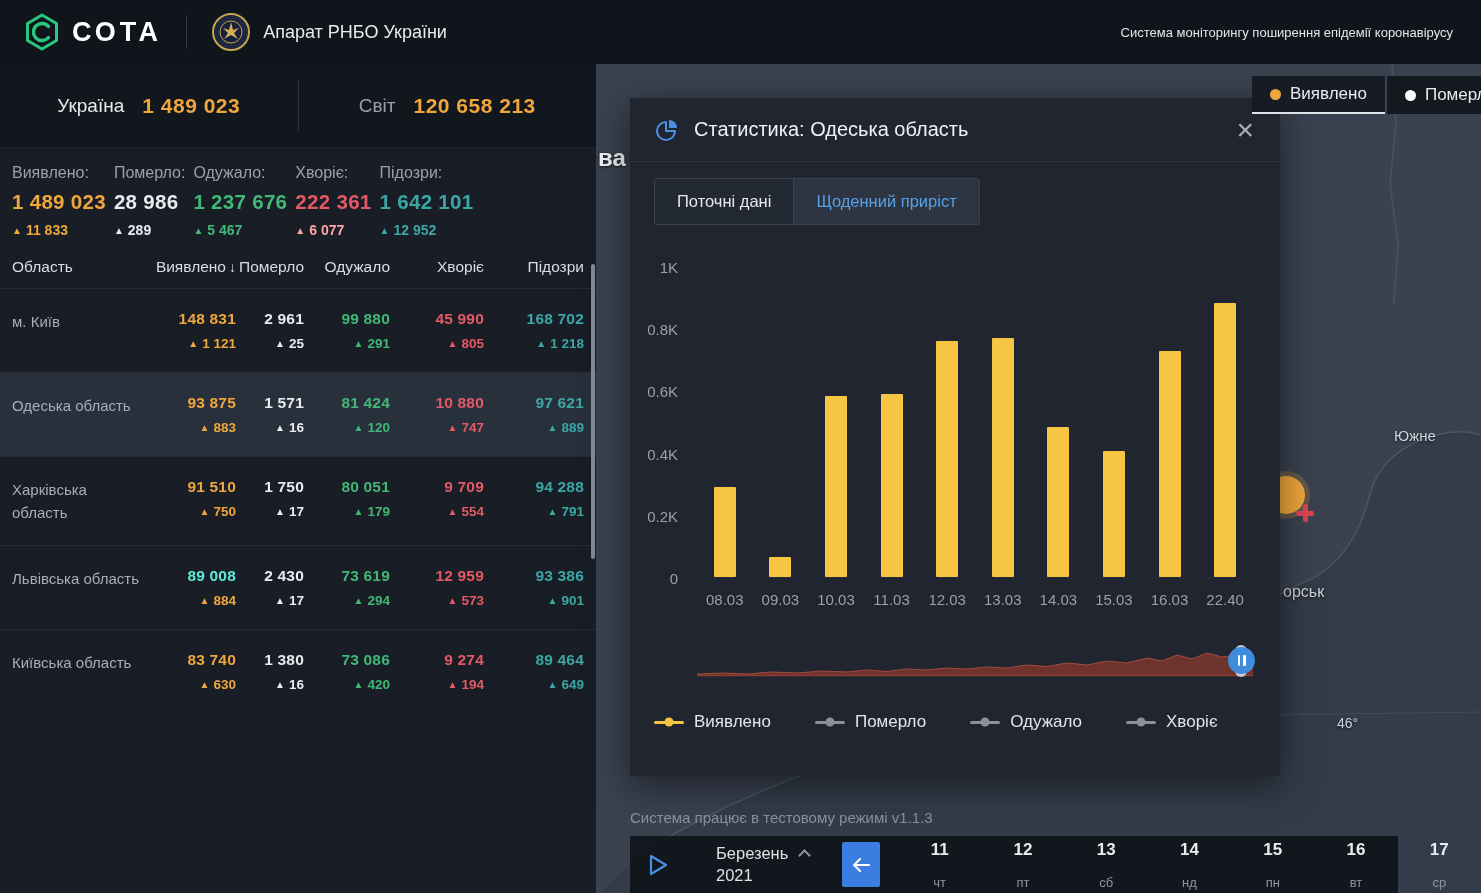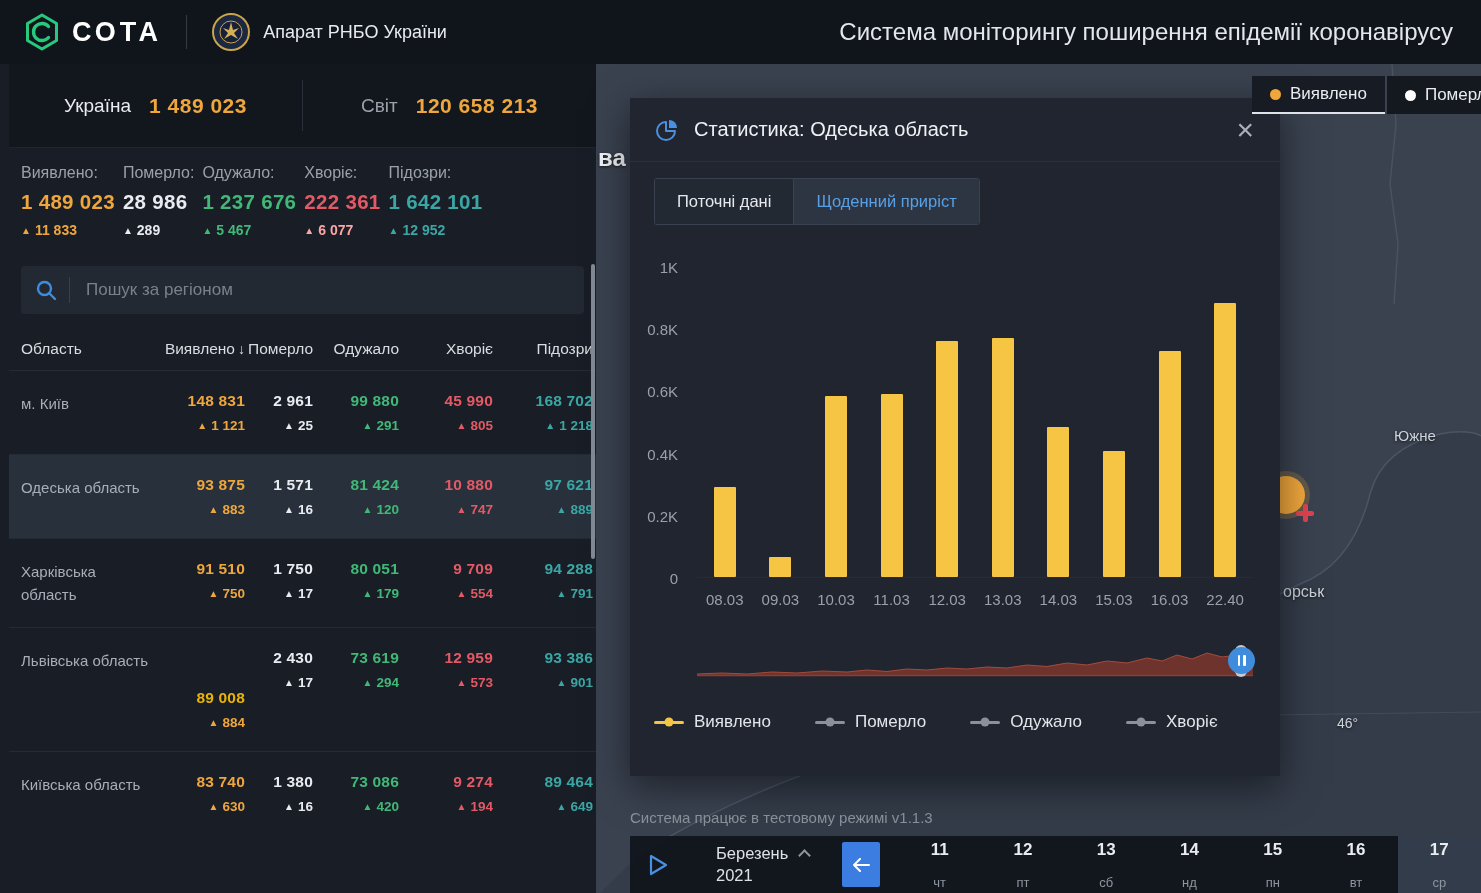--- a/index.html
+++ b/index.html
@@ -8,21 +8,21 @@
        font-family:"Liberation Sans","DejaVu Sans",sans-serif;color:#e8ebef;}
 
   
   .topbar{position:absolute;top:0;left:0;right:0;height:64px;background:#10141b;display:flex;
           align-items:center;padding:0 22px;z-index:30;}
   .brand{display:flex;align-items:center;gap:10px;}
   .brand-text{color:#ffffff;font-size:27px;font-weight:700;letter-spacing:4px;}
   .vdiv{width:1px;height:34px;background:#343b46;margin:0 24px;}
   .org{display:flex;align-items:center;gap:12px;font-size:18px;color:#e8ebef;}
   .spacer{flex:1;}
-  .app-title{font-size:24px;color:#e3e7ec;padding-right:6px;}
+  .app-title{font-size:13px;color:#e3e7ec;padding-right:6px;}
 
   
   .body{position:absolute;top:64px;left:0;right:0;bottom:0;}
   .map{position:absolute;inset:0;background:#3a4250;}
   .map svg.geo{position:absolute;inset:0;}
   .map-label{position:absolute;color:#cdd3da;text-shadow:0 1px 3px rgba(0,0,0,.65);white-space:nowrap;}
   .map-label.big{font-weight:700;color:#f0f2f5;}
   .map-note{position:absolute;left:630px;top:745px;color:#8b929c;font-size:15px;z-index:6;}
   .marker-orange{position:absolute;left:1267px;top:412px;width:38px;height:38px;border-radius:50%;
                  background:#f0a73c;box-shadow:0 0 0 5px rgba(240,167,60,.22);z-index:5;cursor:pointer;}
@@ -33,21 +33,21 @@
 
   
   .map-toggles{position:absolute;top:12px;left:1252px;display:flex;z-index:25;}
   .toggle{display:flex;align-items:center;gap:9px;background:#14181f;padding:0 18px;height:38px;
           margin-right:2px;cursor:pointer;}
   .toggle.active{background:#171c24;border-bottom:2px solid #dfe3e8;}
   .toggle .dot{width:11px;height:11px;border-radius:50%;flex:none;}
   .tog-label{color:#e8ebef;font-size:17px;white-space:nowrap;}
 
   
-  .sidebar{position:absolute;left:0;top:0;width:596px;height:100%;background:#191e26;z-index:10;overflow:hidden;padding-left:9px;}
+  .sidebar{position:absolute;left:0;top:0;width:596px;height:100%;background:#191e26;z-index:10;overflow:hidden;}
   .totals{display:flex;height:84px;background:#12161d;border-bottom:1px solid #20252d;}
   .tot-half{flex:1;display:flex;align-items:center;justify-content:center;gap:18px;}
   .tot-div{width:1px;background:#2a303a;margin:16px 0;}
   .tot-label{font-size:19px;color:#e8ebef;}
   .tot-label.dim{color:#9aa1ab;}
   .tot-value{font-size:21px;font-weight:700;color:#efa63c;letter-spacing:.5px;}
 
   .sumstats{display:flex;padding:16px 12px 12px;gap:8px;}
   .sum-label{font-size:16px;color:#9aa1ab;margin-bottom:8px;}
   .sum-value{font-size:20.5px;font-weight:700;margin-bottom:8px;white-space:nowrap;letter-spacing:.3px;}
@@ -216,28 +216,20 @@
             <div class="sum-value" style="color: rgb(228, 89, 101);">222 361</div>
             <div class="sum-delta" style="color: #fca5a5;"><span class="arr">▲</span>6 077</div>
           </div>
           <div class="sum-col">
             <div class="sum-label">Підозри:</div>
             <div class="sum-value" style="color: rgb(58, 167, 165);">1 642 101</div>
             <div class="sum-delta" style="color: rgb(58, 167, 165);"><span class="arr">▲</span>12 952</div>
           </div>
         </div>
 
-      <div class="search">
-        <svg width="22" height="22" viewBox="0 0 22 22">
-          <circle cx="9.5" cy="9.5" r="6.5" stroke="#3f8cdd" stroke-width="2.4" fill="none"></circle>
-          <line x1="14.5" y1="14.5" x2="20" y2="20" stroke="#3f8cdd" stroke-width="2.4" stroke-linecap="round"></line>
-        </svg>
-        <div class="s-div"></div>
-        <input placeholder="Пошук за регіоном" style="">
-      </div>
 
       <div class="table" id="regions-table">
           <div class="trow thead">
             <div class="tcell">Область</div>
             <div class="tcell num">Виявлено<span class="sort">↓</span></div>
             <div class="tcell num">Померло</div>
             <div class="tcell num">Одужало</div>
             <div class="tcell num">Хворіє</div>
             <div class="tcell num">Підозри</div>
           </div>
@@ -306,21 +298,21 @@
               <div class="cell-delta" style="color: rgb(228, 89, 101);"><span class="arr">▲</span>554</div>
             </div>
             <div class="tcell num">
               <div class="cell-val" style="color: rgb(58, 167, 165);">94 288</div>
               <div class="cell-delta" style="color: rgb(58, 167, 165);"><span class="arr">▲</span>791</div>
             </div>
           </div>
           <div class="trow drow">
             <div class="tcell region">Львівська область</div>
             <div class="tcell num">
-              <div class="cell-val" style="color: #eab308; margin-top: 40px;">89 008</div>
+              <div class="cell-val" style="color: #5eead4;">89 008</div>
               <div class="cell-delta" style="color: rgb(239, 166, 60);"><span class="arr">▲</span>884</div>
             </div>
             <div class="tcell num">
               <div class="cell-val" style="color: rgb(232, 235, 239);">2 430</div>
               <div class="cell-delta" style="color: rgb(232, 235, 239);"><span class="arr">▲</span>17</div>
             </div>
             <div class="tcell num">
               <div class="cell-val" style="color: rgb(65, 184, 119);">73 619</div>
               <div class="cell-delta" style="color: rgb(65, 184, 119);"><span class="arr">▲</span>294</div>
             </div>

